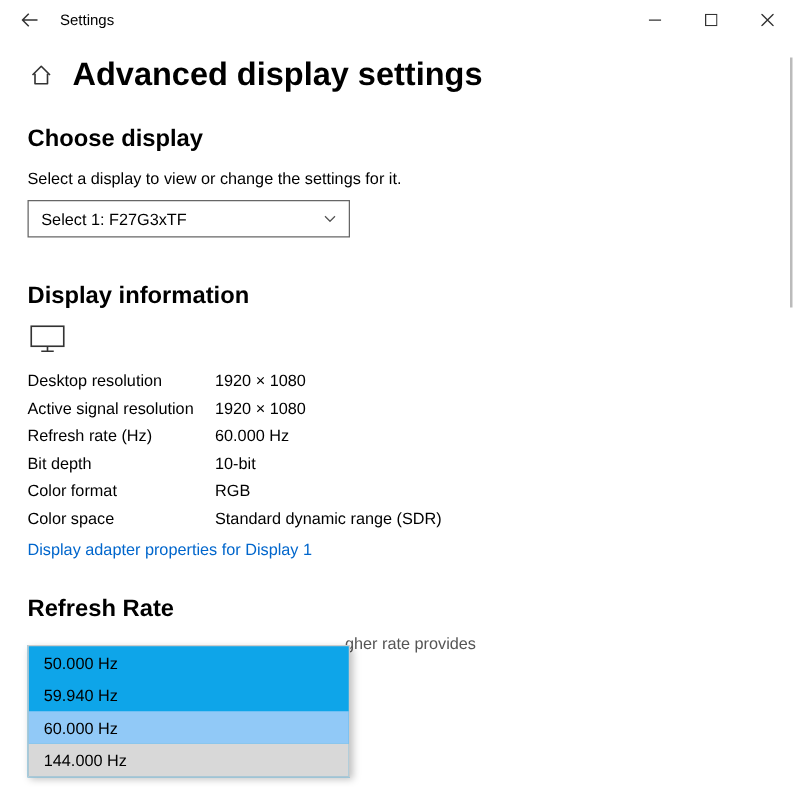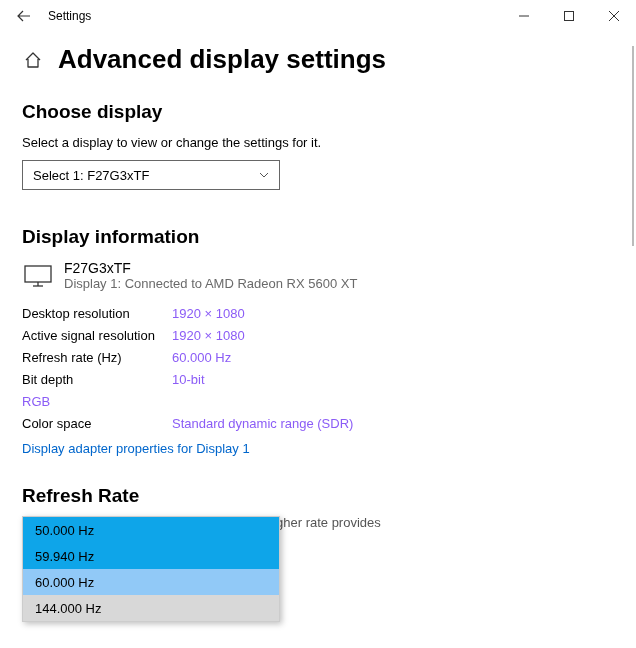--- a/index.html
+++ b/index.html
@@ -87,21 +87,21 @@
     margin-left: 2px;
   }
   .monitor-name { font-size: 14px; }
   .monitor-sub { font-size: 13px; color: #6a6a6a; }
   .info-table {
     font-size: 13px;
     line-height: 22px;
   }
   .info-row { display: flex; }
   .info-label { width: 150px; }
-  .info-value { color: #8b5cf6; }
+  .info-value { color: #000000; }
   .link {
     color: #0066cc;
     font-size: 13px;
     margin-top: 6px;
     cursor: pointer;
     display: inline-block;
   }
   .refresh-section { margin-top: 28px; }
   .partial-text {
     font-size: 13px;
@@ -194,44 +194,41 @@
   <h2 class="section">Display information</h2>
 
   <div class="monitor-row">
     <div class="monitor-icon">
       <svg width="28" height="22" viewBox="0 0 28 22">
         <rect x="1" y="1" width="26" height="16" stroke="#333" fill="none" stroke-width="1.3"></rect>
         <path d="M9 21 H19" stroke="#333" stroke-width="1.3"></path>
         <path d="M14 17 V21" stroke="#333" stroke-width="1.3"></path>
       </svg>
     </div>
-    <div>
-      <div class="monitor-name">F27G3xTF</div>
-      <div class="monitor-sub">Display 1: Connected to AMD Radeon RX 5600 XT</div>
-    </div>
   </div>
 
   <div class="info-table" id="info-table">
       <div class="info-row">
         <div class="info-label">Desktop resolution</div>
         <div class="info-value">1920 × 1080</div>
       </div>
       <div class="info-row">
         <div class="info-label">Active signal resolution</div>
         <div class="info-value">1920 × 1080</div>
       </div>
       <div class="info-row">
         <div class="info-label">Refresh rate (Hz)</div>
         <div class="info-value">60.000 Hz</div>
       </div>
       <div class="info-row">
         <div class="info-label">Bit depth</div>
         <div class="info-value">10-bit</div>
       </div>
       <div class="info-row">
+        <div class="info-label">Color format</div>
         <div class="info-value">RGB</div>
       </div>
       <div class="info-row">
         <div class="info-label">Color space</div>
         <div class="info-value">Standard dynamic range (SDR)</div>
       </div>
     </div>
 
   <div class="link">Display adapter properties for Display 1</div>
 

